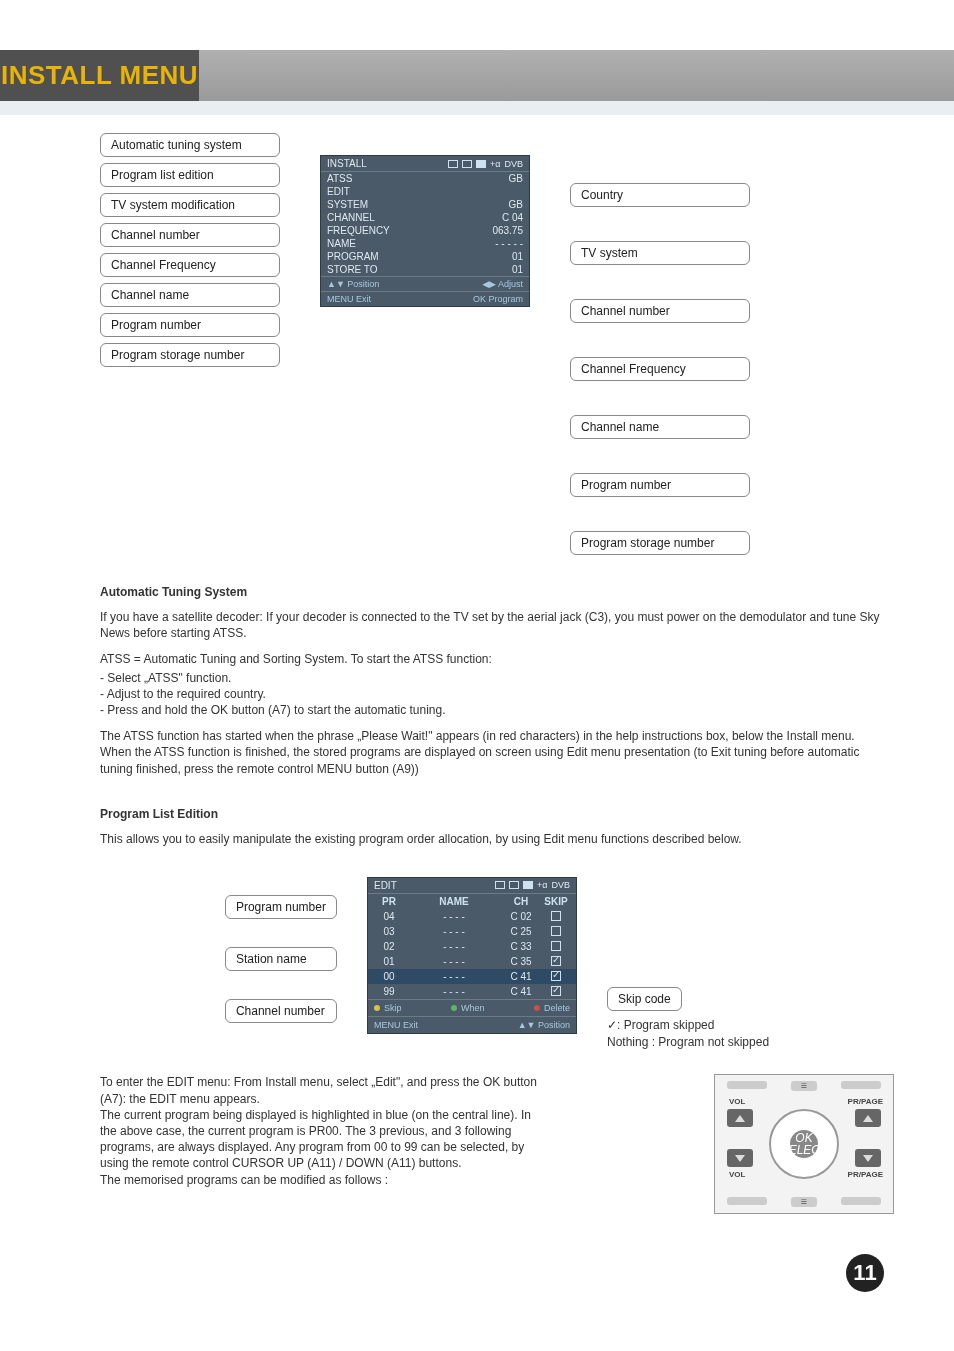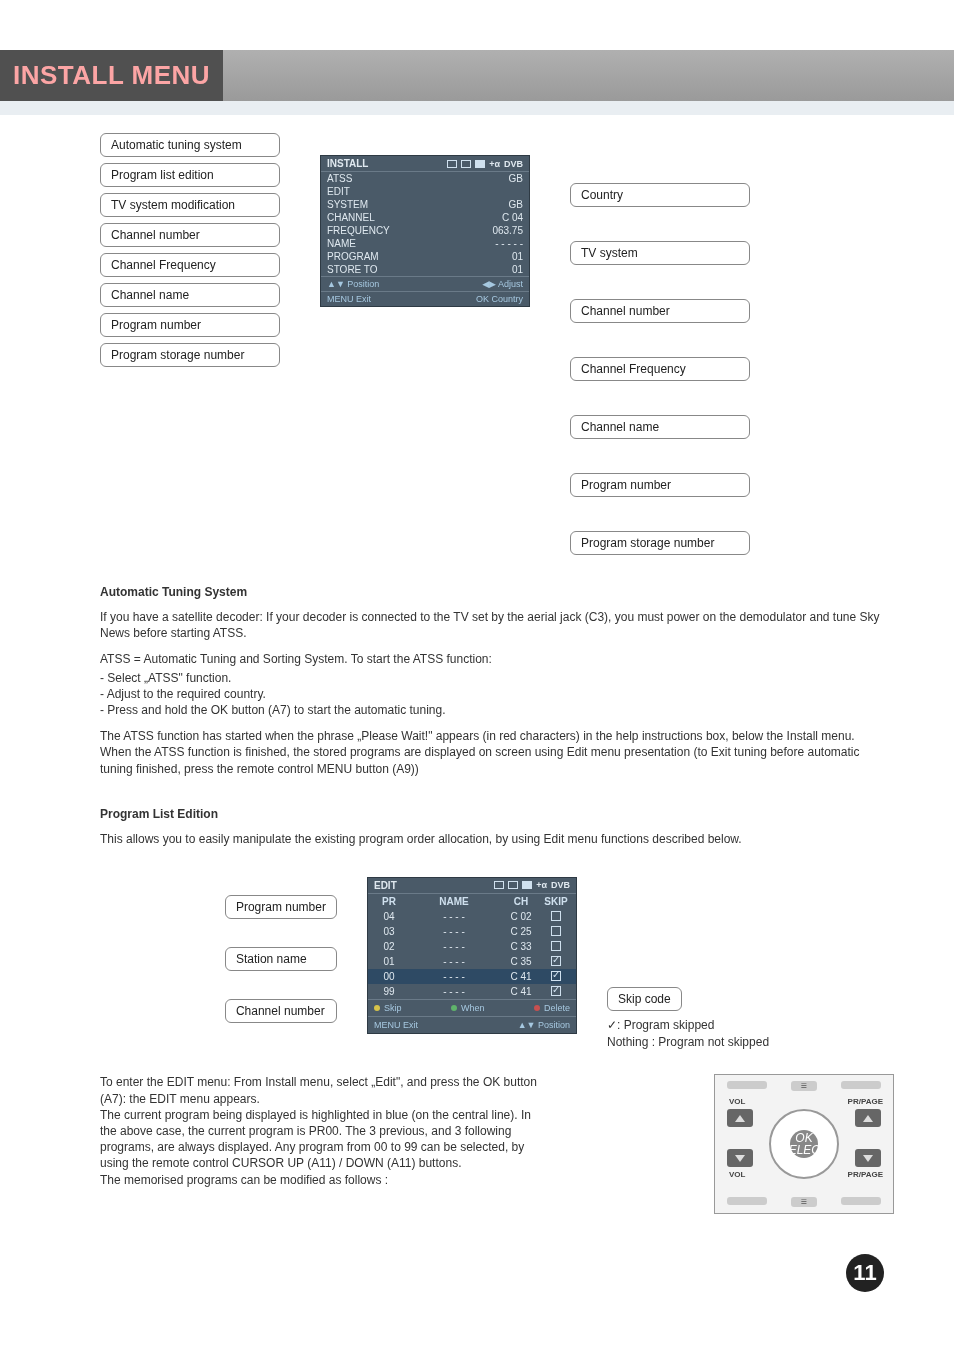--- a/index.html
+++ b/index.html
@@ -13,24 +13,24 @@
   }
   .page { padding: 0 0 60px 0; }
 
   .title-bar {
     background: linear-gradient(#b0b0b0,#9a9a9a);
     margin: 50px 0 0 0;
     padding: 0;
   }
   .title-inner {
     background: #505050;
-    color: #fca5a5;
+    color: #eab308;
     font-weight: bold;
     font-size: 26px;
-    padding: 10px 13px;
+    padding: 10px 1px;
     display: inline-block;
     letter-spacing: 0.5px;
   }
   .blue-band {
     height: 14px;
     background: #e9eef2;
     margin-bottom: 18px;
   }
 
   .content {
@@ -64,21 +64,21 @@
     background: #4a5a68;
     color: #dfe8ef;
     font-size: 10px;
     margin: 22px 40px 0 40px;
     border: 1px solid #2e3a44;
   }
   .tv1 .hdr, .tv2 .hdr {
     display:flex; justify-content:space-between; align-items:center;
     padding: 2px 6px;
     border-bottom: 1px solid #6a7a88;
-    font-weight: bold;
+    font-weight: normal;
     font-size: 10px;
   }
   .tv1 .row, .tv2 .row {
     display:flex; justify-content:space-between;
     padding: 1px 6px;
   }
   .tv1 .ftr, .tv2 .ftr {
     border-top: 1px solid #6a7a88;
     padding: 2px 6px;
     display:flex; justify-content:space-between;
@@ -256,21 +256,21 @@
         <div class="row">
             <span>STORE TO</span>
             <span>01</span>
           </div>
         <div class="ftr">
           <span>▲▼ Position</span>
           <span>◀▶ Adjust</span>
         </div>
         <div class="ftr">
           <span>MENU Exit</span>
-          <span>OK  Country</span>
+          <span>OK  Program</span>
         </div>
       </div>
 
       <div class="col-boxes" style="margin-top:22px">
         <div class="label-box label-box-sm">Country</div>
         <div class="label-box label-box-sm">TV system</div>
         <div class="label-box label-box-sm">Channel number</div>
         <div class="label-box label-box-sm">Channel Frequency</div>
         <div class="label-box label-box-sm">Channel name</div>
         <div class="label-box label-box-sm">Program number</div>

